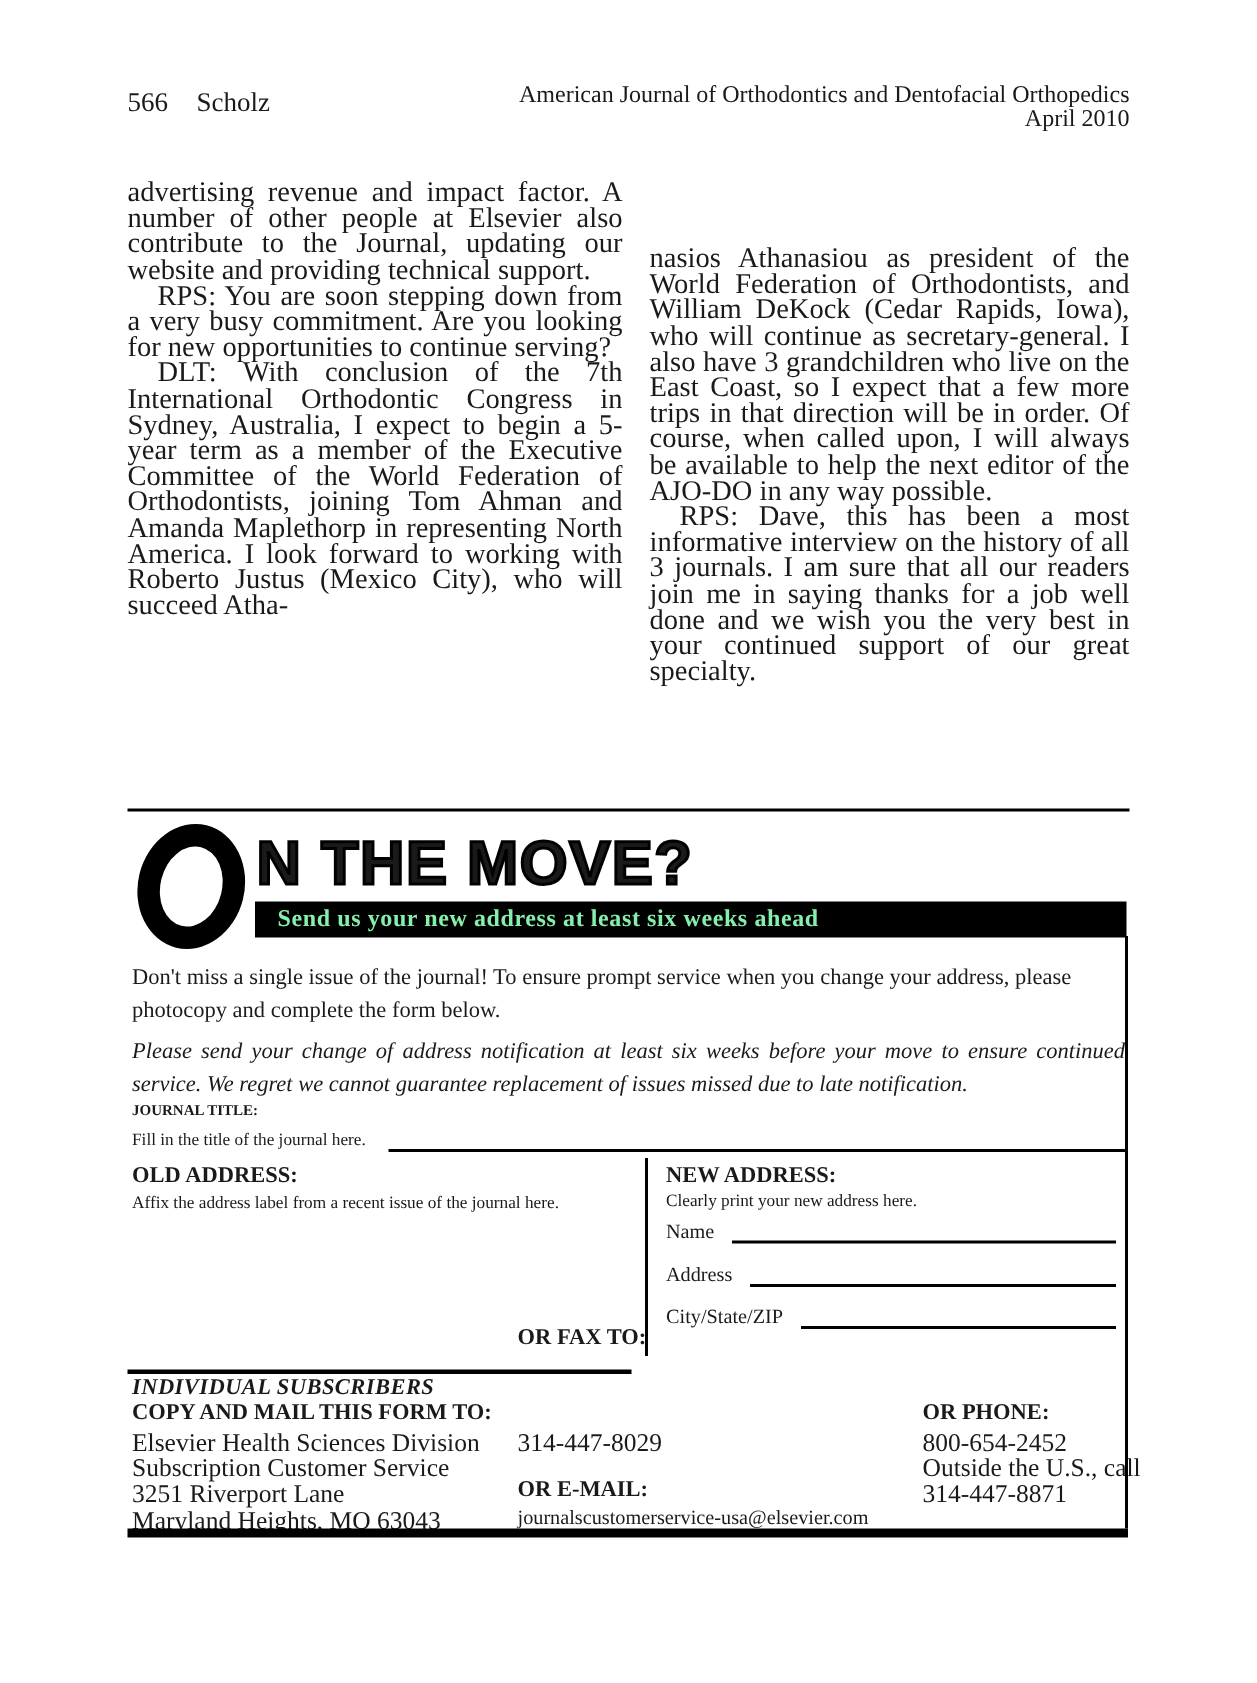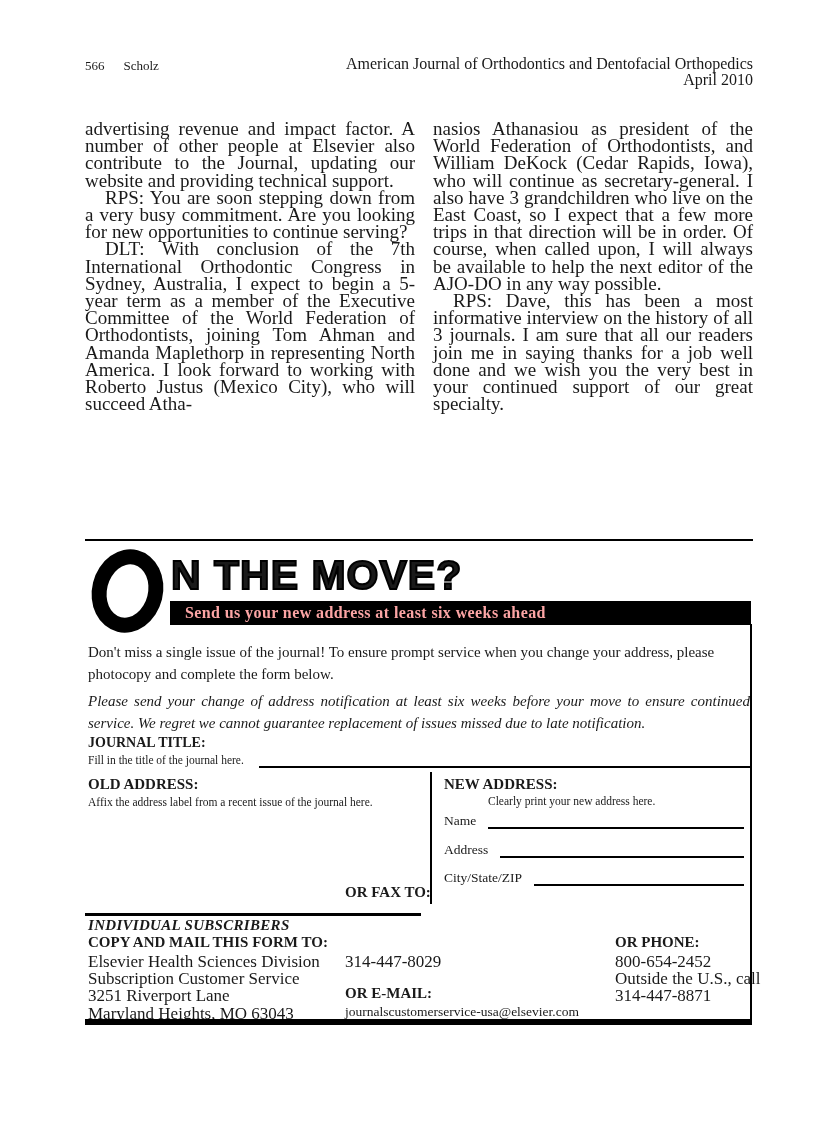--- a/index.html
+++ b/index.html
@@ -1,45 +1,45 @@
 <!DOCTYPE html>
 <html><head>
 <meta charset="utf-8">
 <style>
   html,body{margin:0;padding:0;background:#ffffff;}
   .page{
     position:relative;width:838px;height:1122px;background:#ffffff;
     font-family:"Liberation Serif", serif;color:#1a1a1a;overflow:hidden;
   }
   
-  .hdr-left{position:absolute;left:85px;top:58px;font-size:13px;white-space:nowrap;}
+  .hdr-left{position:absolute;left:85px;top:58px;font-size:18px;white-space:nowrap;}
   .hdr-left .author{margin-left:19px;}
   .hdr-right{position:absolute;right:85px;top:56px;text-align:right;font-size:16px;line-height:15.5px;}
   
   .col{position:absolute;top:120px;text-align:justify;font-size:19px;line-height:17.2px;}
   .col-left{left:85px;width:330px;}
-  .col-right{left:433px;width:320px;}
+  .col-right{left:433px;width:320px;margin-top:44px;}
   .col p{margin:0;}
   .col p.ind{text-indent:20px;}
   
   .rule-top{position:absolute;left:85px;top:539px;width:668px;height:2px;background:#000;}
   .move-o{position:absolute;left:92px;top:549px;width:41px;height:54px;border:15px solid #000;border-radius:50%;transform:rotate(14deg);}
   .move-title{
     position:absolute;left:171px;top:553px;height:44px;line-height:44px;
     font-family:"Liberation Sans", sans-serif;font-weight:bold;
     font-size:41px;letter-spacing:1px;-webkit-text-stroke:2px #000;white-space:nowrap;
   }
   .banner{
     position:absolute;left:170px;top:601px;width:581px;height:24px;background:#000;
-    color:#fca5a5;font-weight:bold;font-size:16px;line-height:24px;padding-left:15px;
+    color:#86efac;font-weight:bold;font-size:16px;line-height:24px;padding-left:15px;
     box-sizing:border-box;letter-spacing:0.4px;white-space:nowrap;
   }
   .intro{position:absolute;left:88px;top:641px;width:660px;font-size:15px;line-height:22px;}
   .notice{position:absolute;left:88px;top:690px;width:662px;font-size:15px;line-height:22px;font-style:italic;text-align:justify;}
-  .jt-label{position:absolute;left:88px;top:735px;font-size:14px;font-weight:bold;font-family:Liberation Serif, serif;}
+  .jt-label{position:absolute;left:88px;top:735px;font-size:10px;font-weight:bold;font-family:Liberation Serif, serif;}
   .jt-hint{position:absolute;left:88px;top:754px;font-size:11.5px;}
   .jt-line{position:absolute;left:259px;top:766px;width:491px;border-top:2px solid #000;}
   .addr-label{position:absolute;font-size:15px;font-weight:bold;}
   .addr-hint{position:absolute;font-size:11.5px;}
   .divider-v{position:absolute;left:430px;top:772px;width:2px;height:132px;background:#000;}
   .field-row{position:absolute;left:444px;width:300px;display:flex;align-items:flex-end;font-size:13.5px;}
   .field-row .lbl{white-space:nowrap;padding-right:12px;}
   .field-row .line{flex:1;border-bottom:2px solid #000;height:15px;}
   .rule-sub{position:absolute;left:85px;top:913px;width:336px;height:3px;background:#000;}
   .sub-heading{position:absolute;left:88px;top:917px;font-size:15px;font-weight:bold;font-style:italic;letter-spacing:0.3px;}
@@ -82,21 +82,21 @@
   <div class="jt-label">JOURNAL TITLE:</div>
   <div class="jt-hint">Fill in the title of the journal here.</div>
   <div class="jt-line"></div>
 
   <div class="addr-label" style="left:88px;top:776px;">OLD ADDRESS:</div>
   <div class="addr-hint" style="left:88px;top:796px;">Affix the address label from a recent issue of the journal here.</div>
 
   <div class="divider-v"></div>
 
   <div class="addr-label" style="left:444px;top:776px;">NEW ADDRESS:</div>
-  <div class="addr-hint" style="left:444px;top:795px;margin-left:44px;">Clearly print your new address here.</div>
+  <div class="addr-hint" style="left:444px;top:795px;">Clearly print your new address here.</div>
 
   <div class="field-row" style="top:841px;">
     <span class="lbl">Address</span>
     <span class="line"></span>
   </div>
   <div class="field-row" style="top:812px;">
     <span class="lbl">Name</span>
     <span class="line"></span>
   </div>
   <div class="field-row" style="top:869px;">

